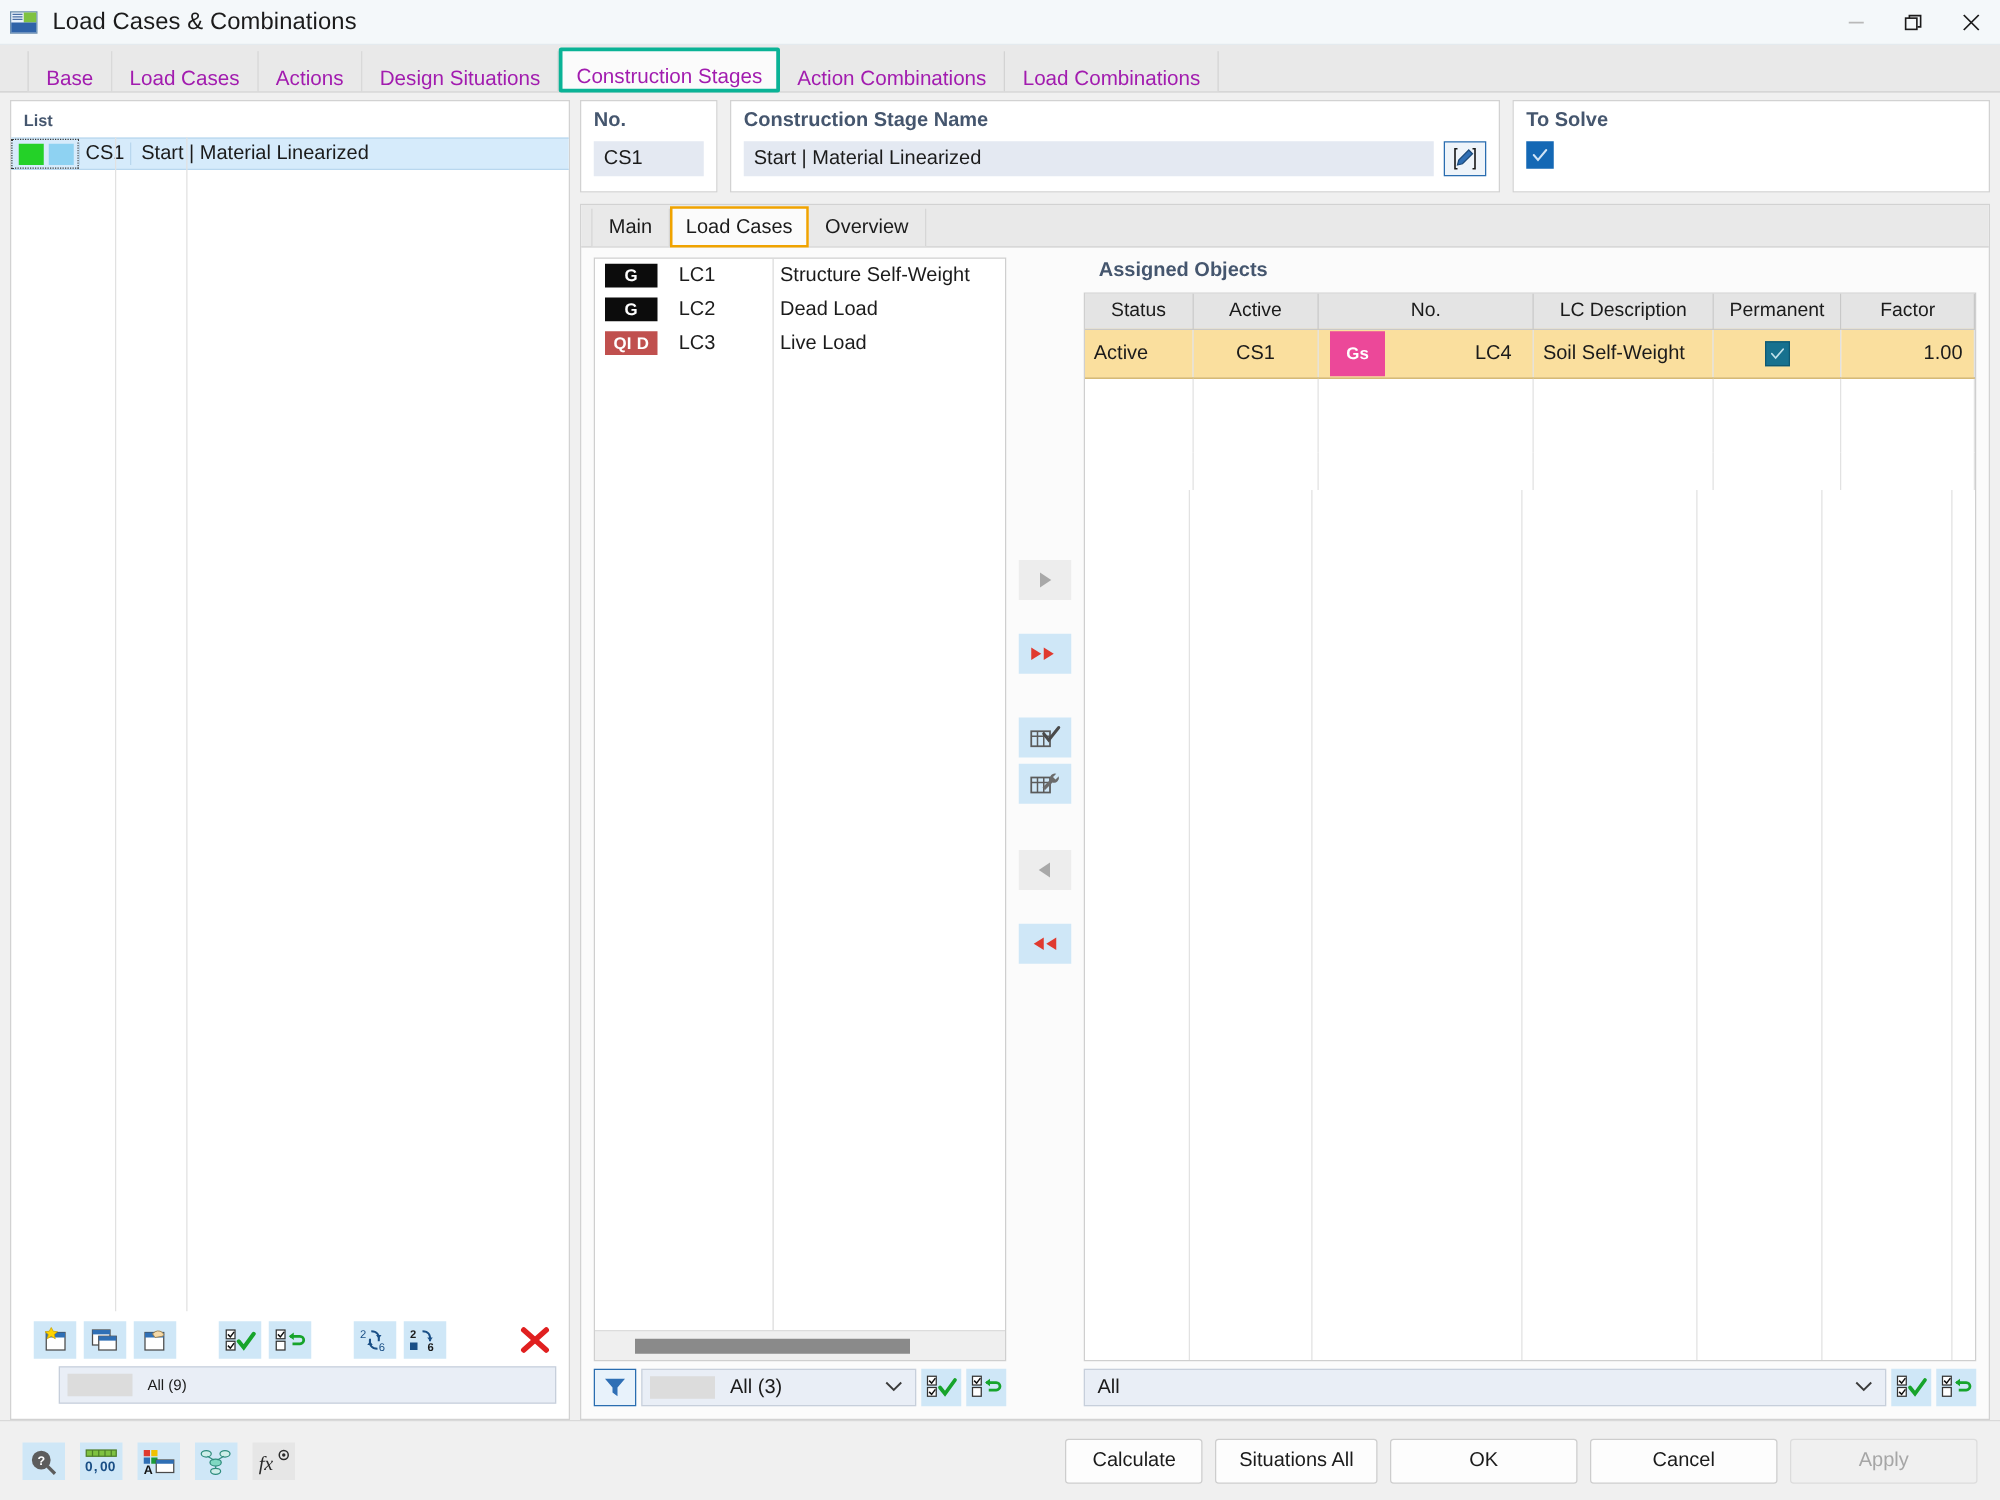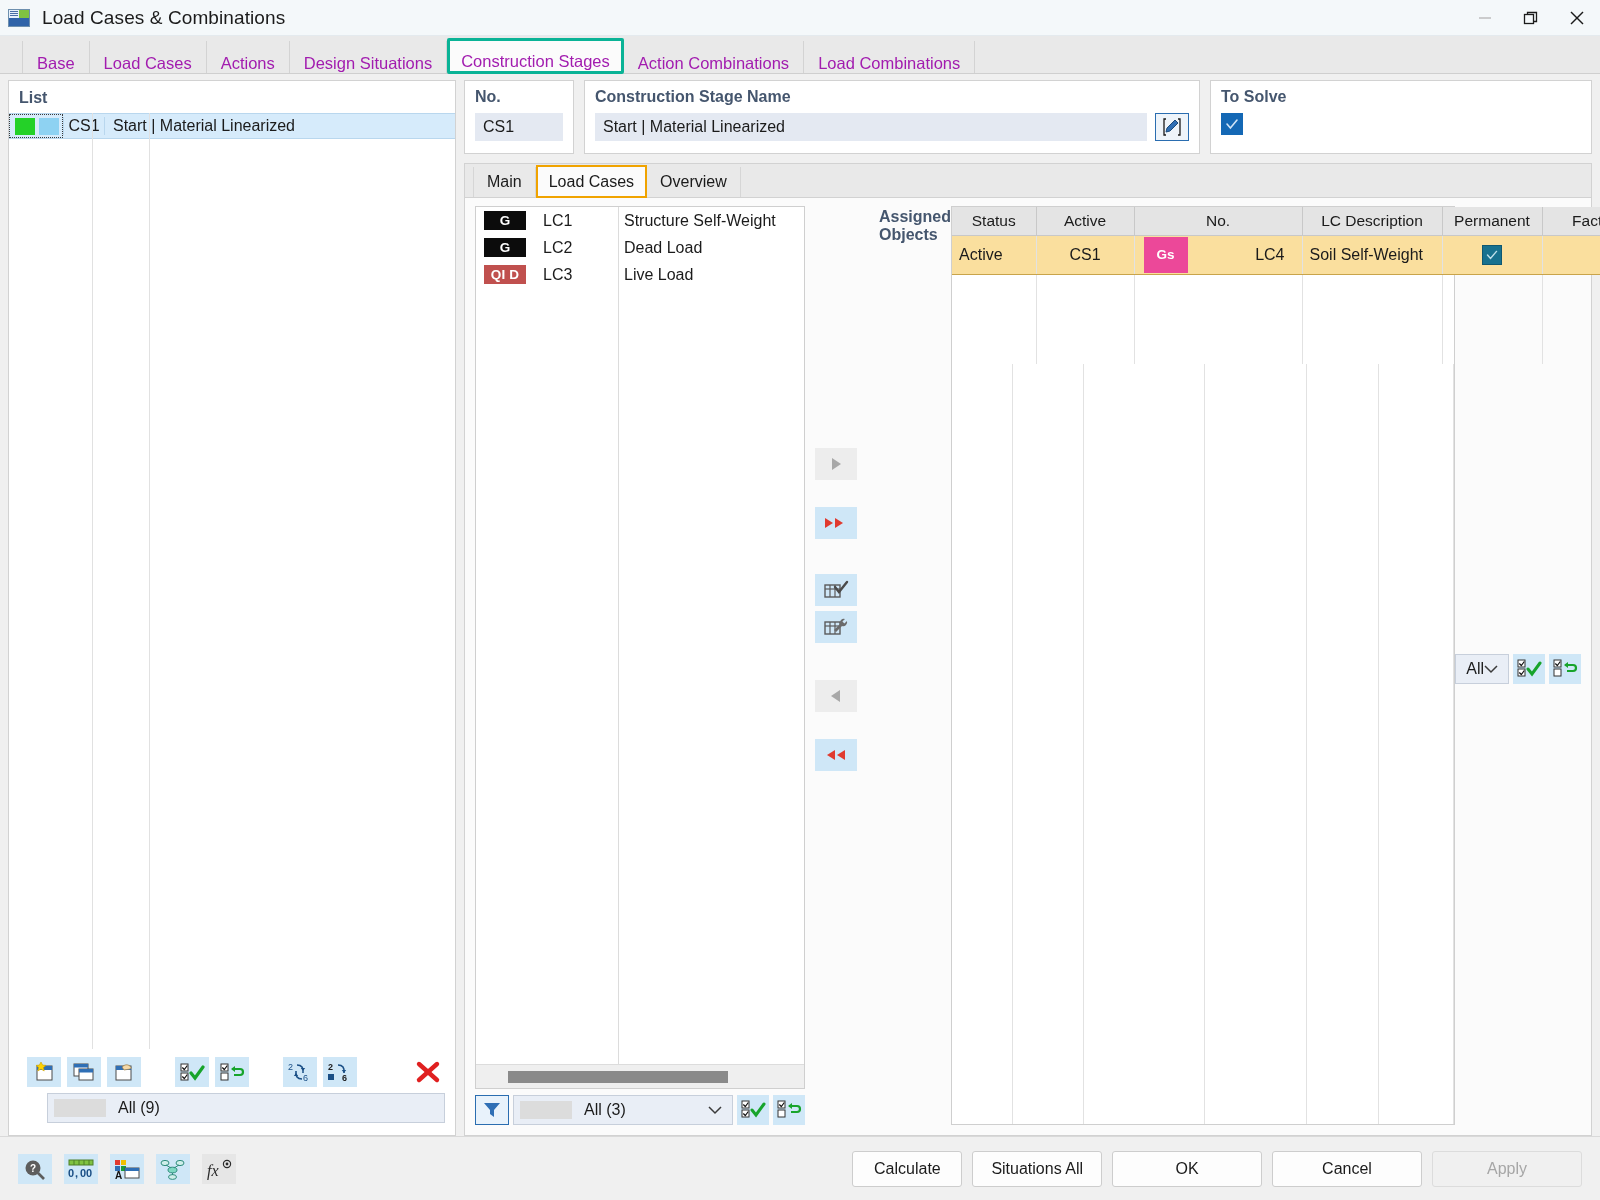--- a/index.html
+++ b/index.html
@@ -82,21 +82,21 @@
 
   
   .left-panel {
     flex: 0 0 420px;
     display: flex; flex-direction: column;
     background: #ffffff;
     border: 1px solid #d2d2d2;
     min-height: 0;
   }
   .panel-title {
-    font-size: 16px; font-weight: bold; color: #45566e;
+    font-size: 13px; font-weight: bold; color: #45566e;
     padding: 8px 10px 6px 10px;
   }
   .list-area { flex: 1 1 auto; position: relative; min-height: 0; }
   .list-row {
     display: flex; align-items: center;
     height: 26px;
     background: #d6ebfb;
     border-top: 1px solid #b9d7ee;
     border-bottom: 1px solid #b9d7ee;
     font-size: 16px; color: #1b1b1b;
@@ -131,21 +131,21 @@
   }
   .tb-btn.plain { background: transparent; }
   .tb-gap { width: 22px; }
   .left-footer {
     flex: 0 0 auto;
     margin: 0 10px 12px 38px;
     height: 30px;
     background: #e9eef6;
     border: 1px solid #c7cfdb;
     display: flex; align-items: center;
-    font-size: 16px; color: #1b1b1b;
+    font-size: 12px; color: #1b1b1b;
   }
   .footer-swatch { width: 52px; height: 18px; background: #dcdcdc; margin-left: 6px; margin-right: 12px; }
 
   
   .main-area {
     flex: 1 1 auto;
     display: flex; flex-direction: column;
     min-width: 0; min-height: 0;
   }
   .top-row { display: flex; gap: 10px; flex: 0 0 auto; }
@@ -224,21 +224,21 @@
     display: flex; flex-direction: column; min-height: 0;
   }
   .mid-col {
     flex: 0 0 62px;
     display: flex; flex-direction: column; align-items: center;
     padding-top: 242px;
     gap: 0;
   }
   .assigned-col {
     flex: 1 1 auto;
-    display: flex; flex-direction: row; min-height: 0; min-width: 0;
+    display: flex; flex-direction: column; min-height: 0; min-width: 0;
   }
   .col-head {
     font-size: 16px; font-weight: bold; color: #45566e;
     padding: 2px 0 8px 12px;
   }
   .box {
     flex: 1 1 auto;
     background: #ffffff;
     border: 1px solid #cfcfcf;
     display: flex; flex-direction: column;

